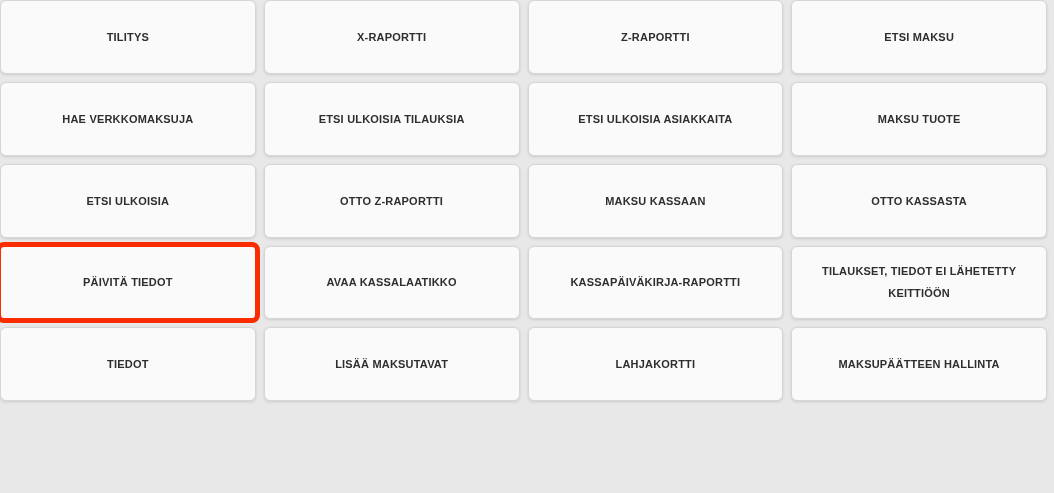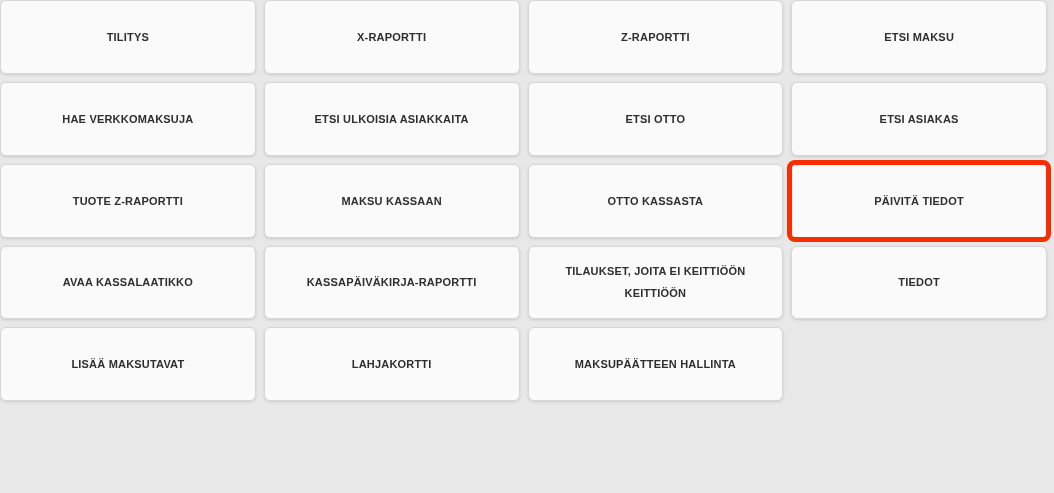--- a/index.html
+++ b/index.html
@@ -56,28 +56,29 @@
 </head>
 <body>
 
 <div class="screen">
   <div class="grid">
     <button class="card">TILITYS</button>
     <button class="card">X-RAPORTTI</button>
     <button class="card">Z-RAPORTTI</button>
     <button class="card">ETSI MAKSU</button>
     <button class="card">HAE VERKKOMAKSUJA</button>
+    <button class="card">ETSI ULKOISIA TILAUKSIA</button>
     <button class="card">ETSI ULKOISIA ASIAKKAITA</button>
-    <button class="card">ETSI OTTO</button>
-    <button class="card">ETSI ASIAKAS</button>
-    <button class="card">TUOTE Z-RAPORTTI</button>
+    <button class="card">MAKSU TUOTE</button>
+    <button class="card">ETSI ULKOISIA</button>
+    <button class="card">OTTO Z-RAPORTTI</button>
     <button class="card">MAKSU KASSAAN</button>
     <button class="card">OTTO KASSASTA</button>
     <button class="card highlighted">PÄIVITÄ TIEDOT</button>
     <button class="card">AVAA KASSALAATIKKO</button>
     <button class="card">KASSAPÄIVÄKIRJA-RAPORTTI</button>
-    <button class="card">TILAUKSET, JOITA EI KEITTIÖÖN KEITTIÖÖN</button>
+    <button class="card">TILAUKSET, TIEDOT EI LÄHETETTY KEITTIÖÖN</button>
     <button class="card">TIEDOT</button>
     <button class="card">LISÄÄ MAKSUTAVAT</button>
     <button class="card">LAHJAKORTTI</button>
     <button class="card">MAKSUPÄÄTTEEN HALLINTA</button>
   </div>
 </div>
 
 </body></html>

